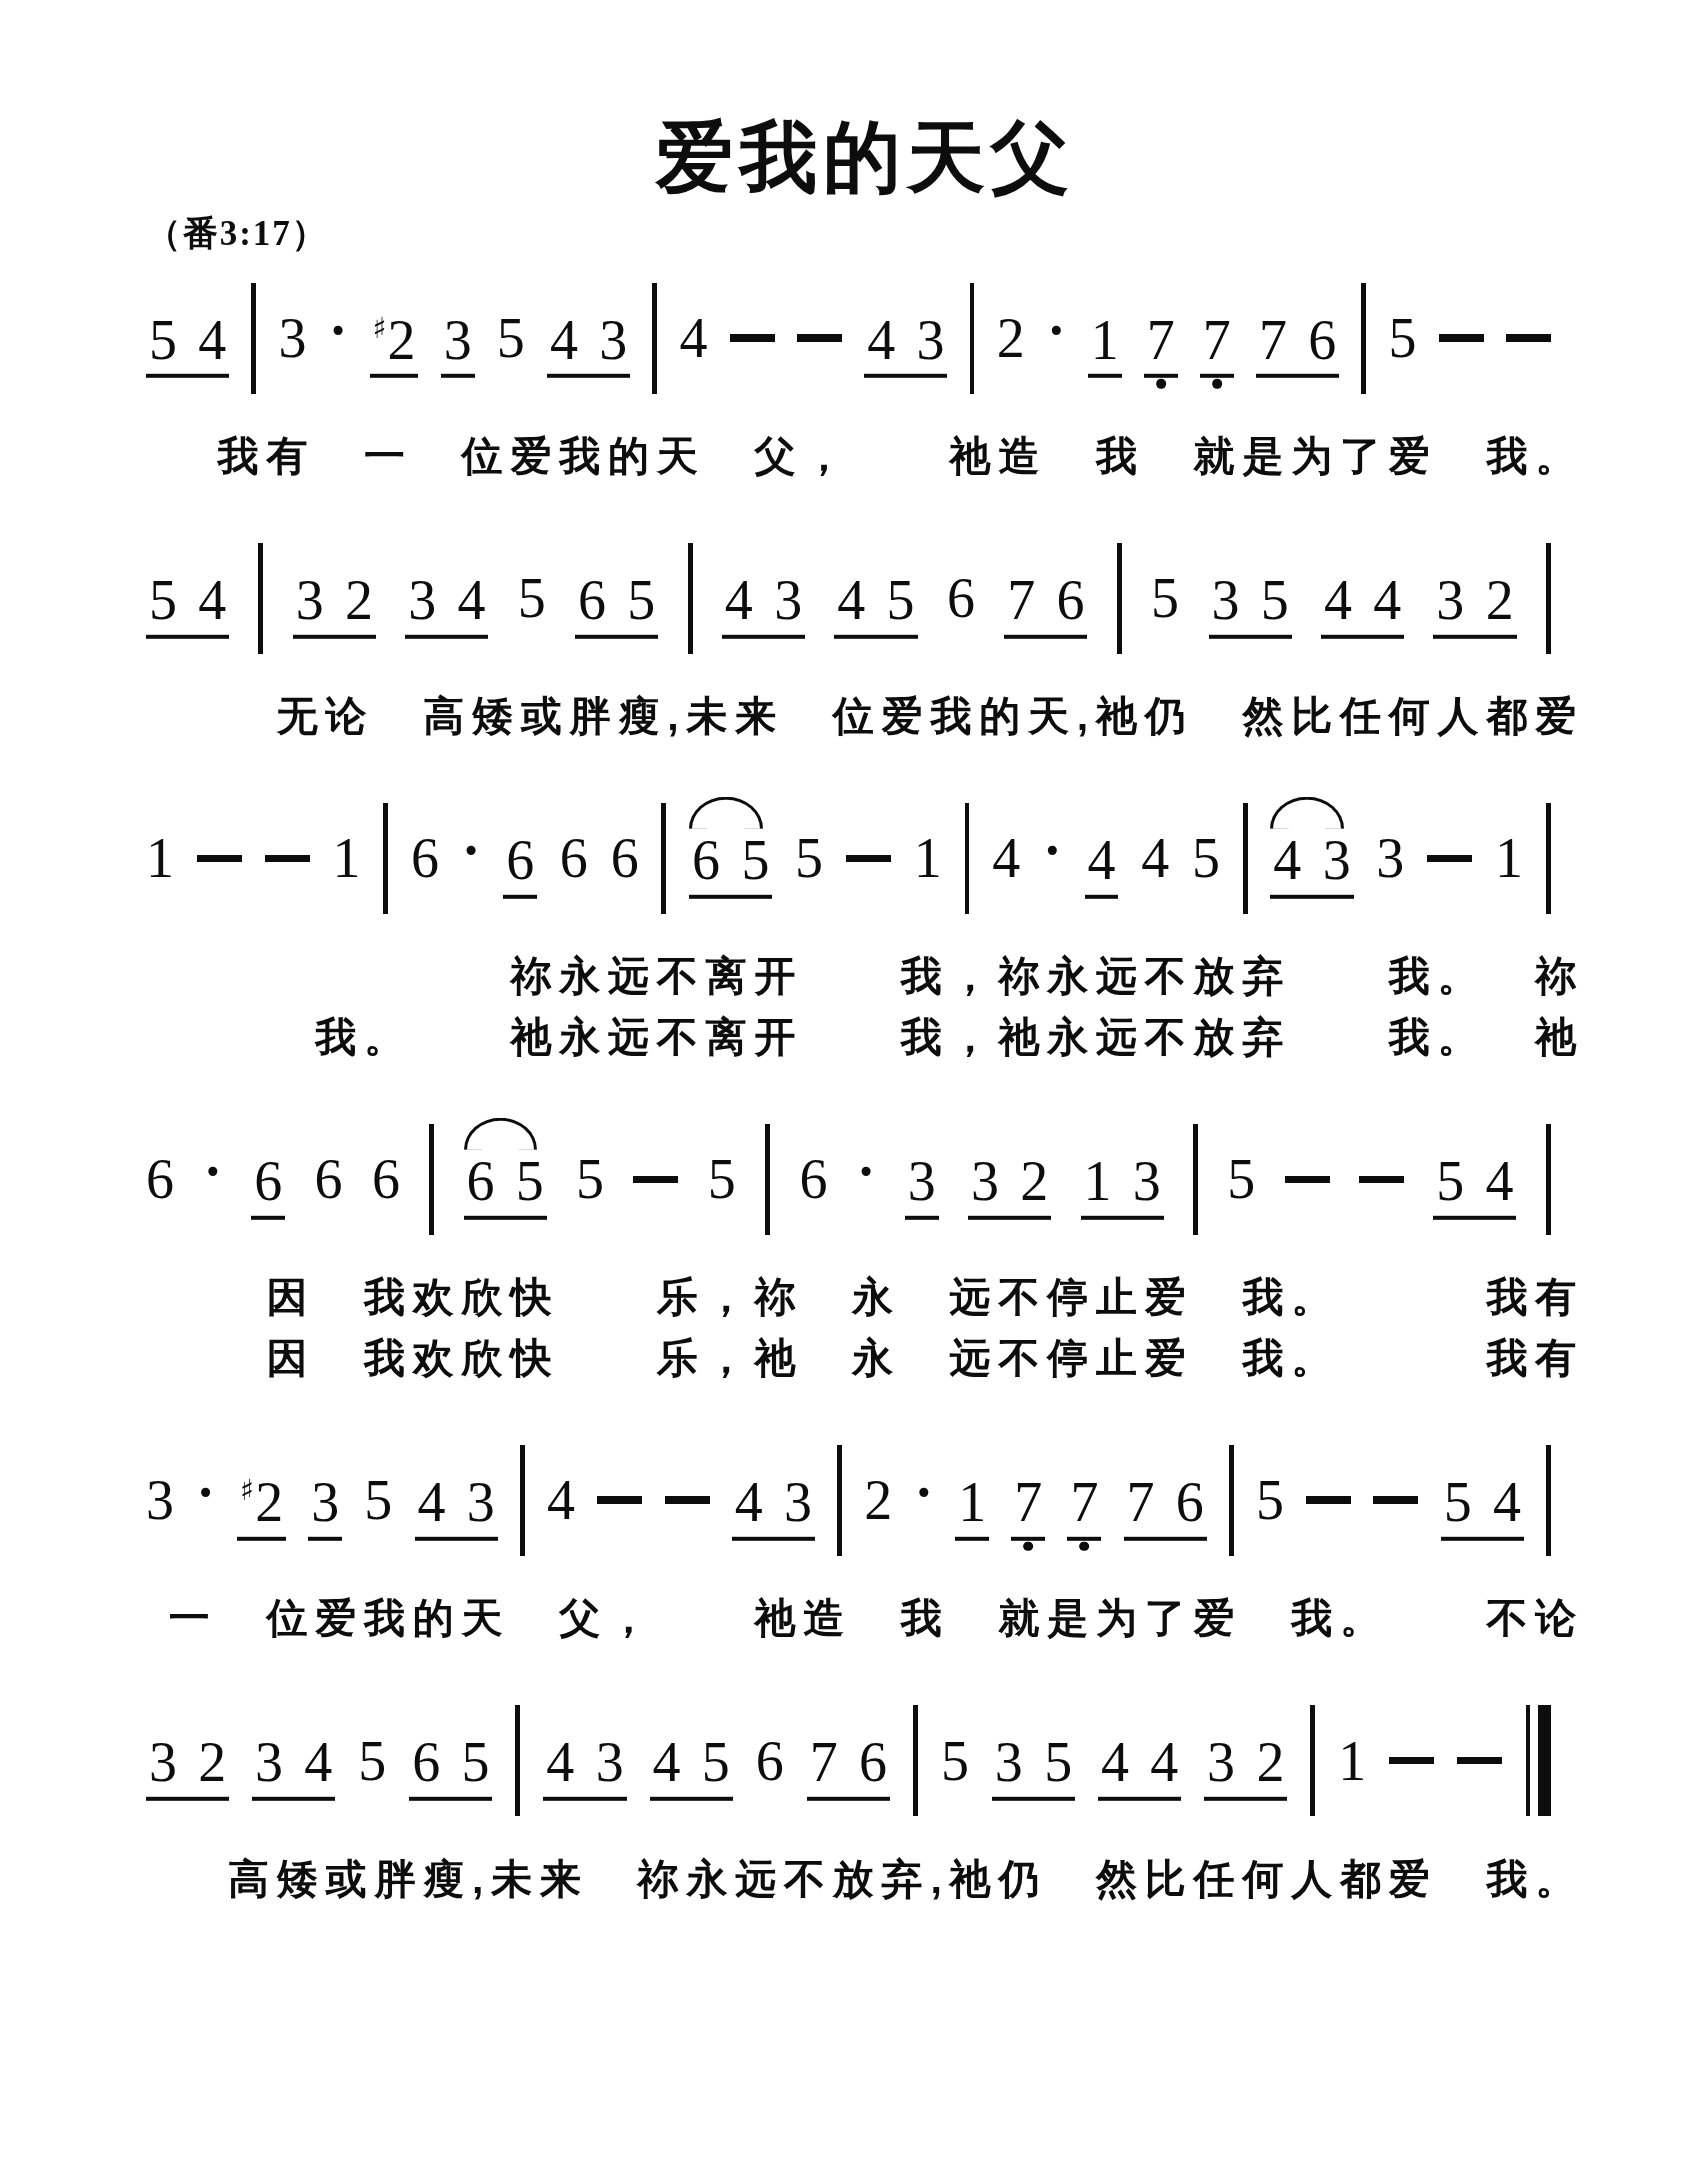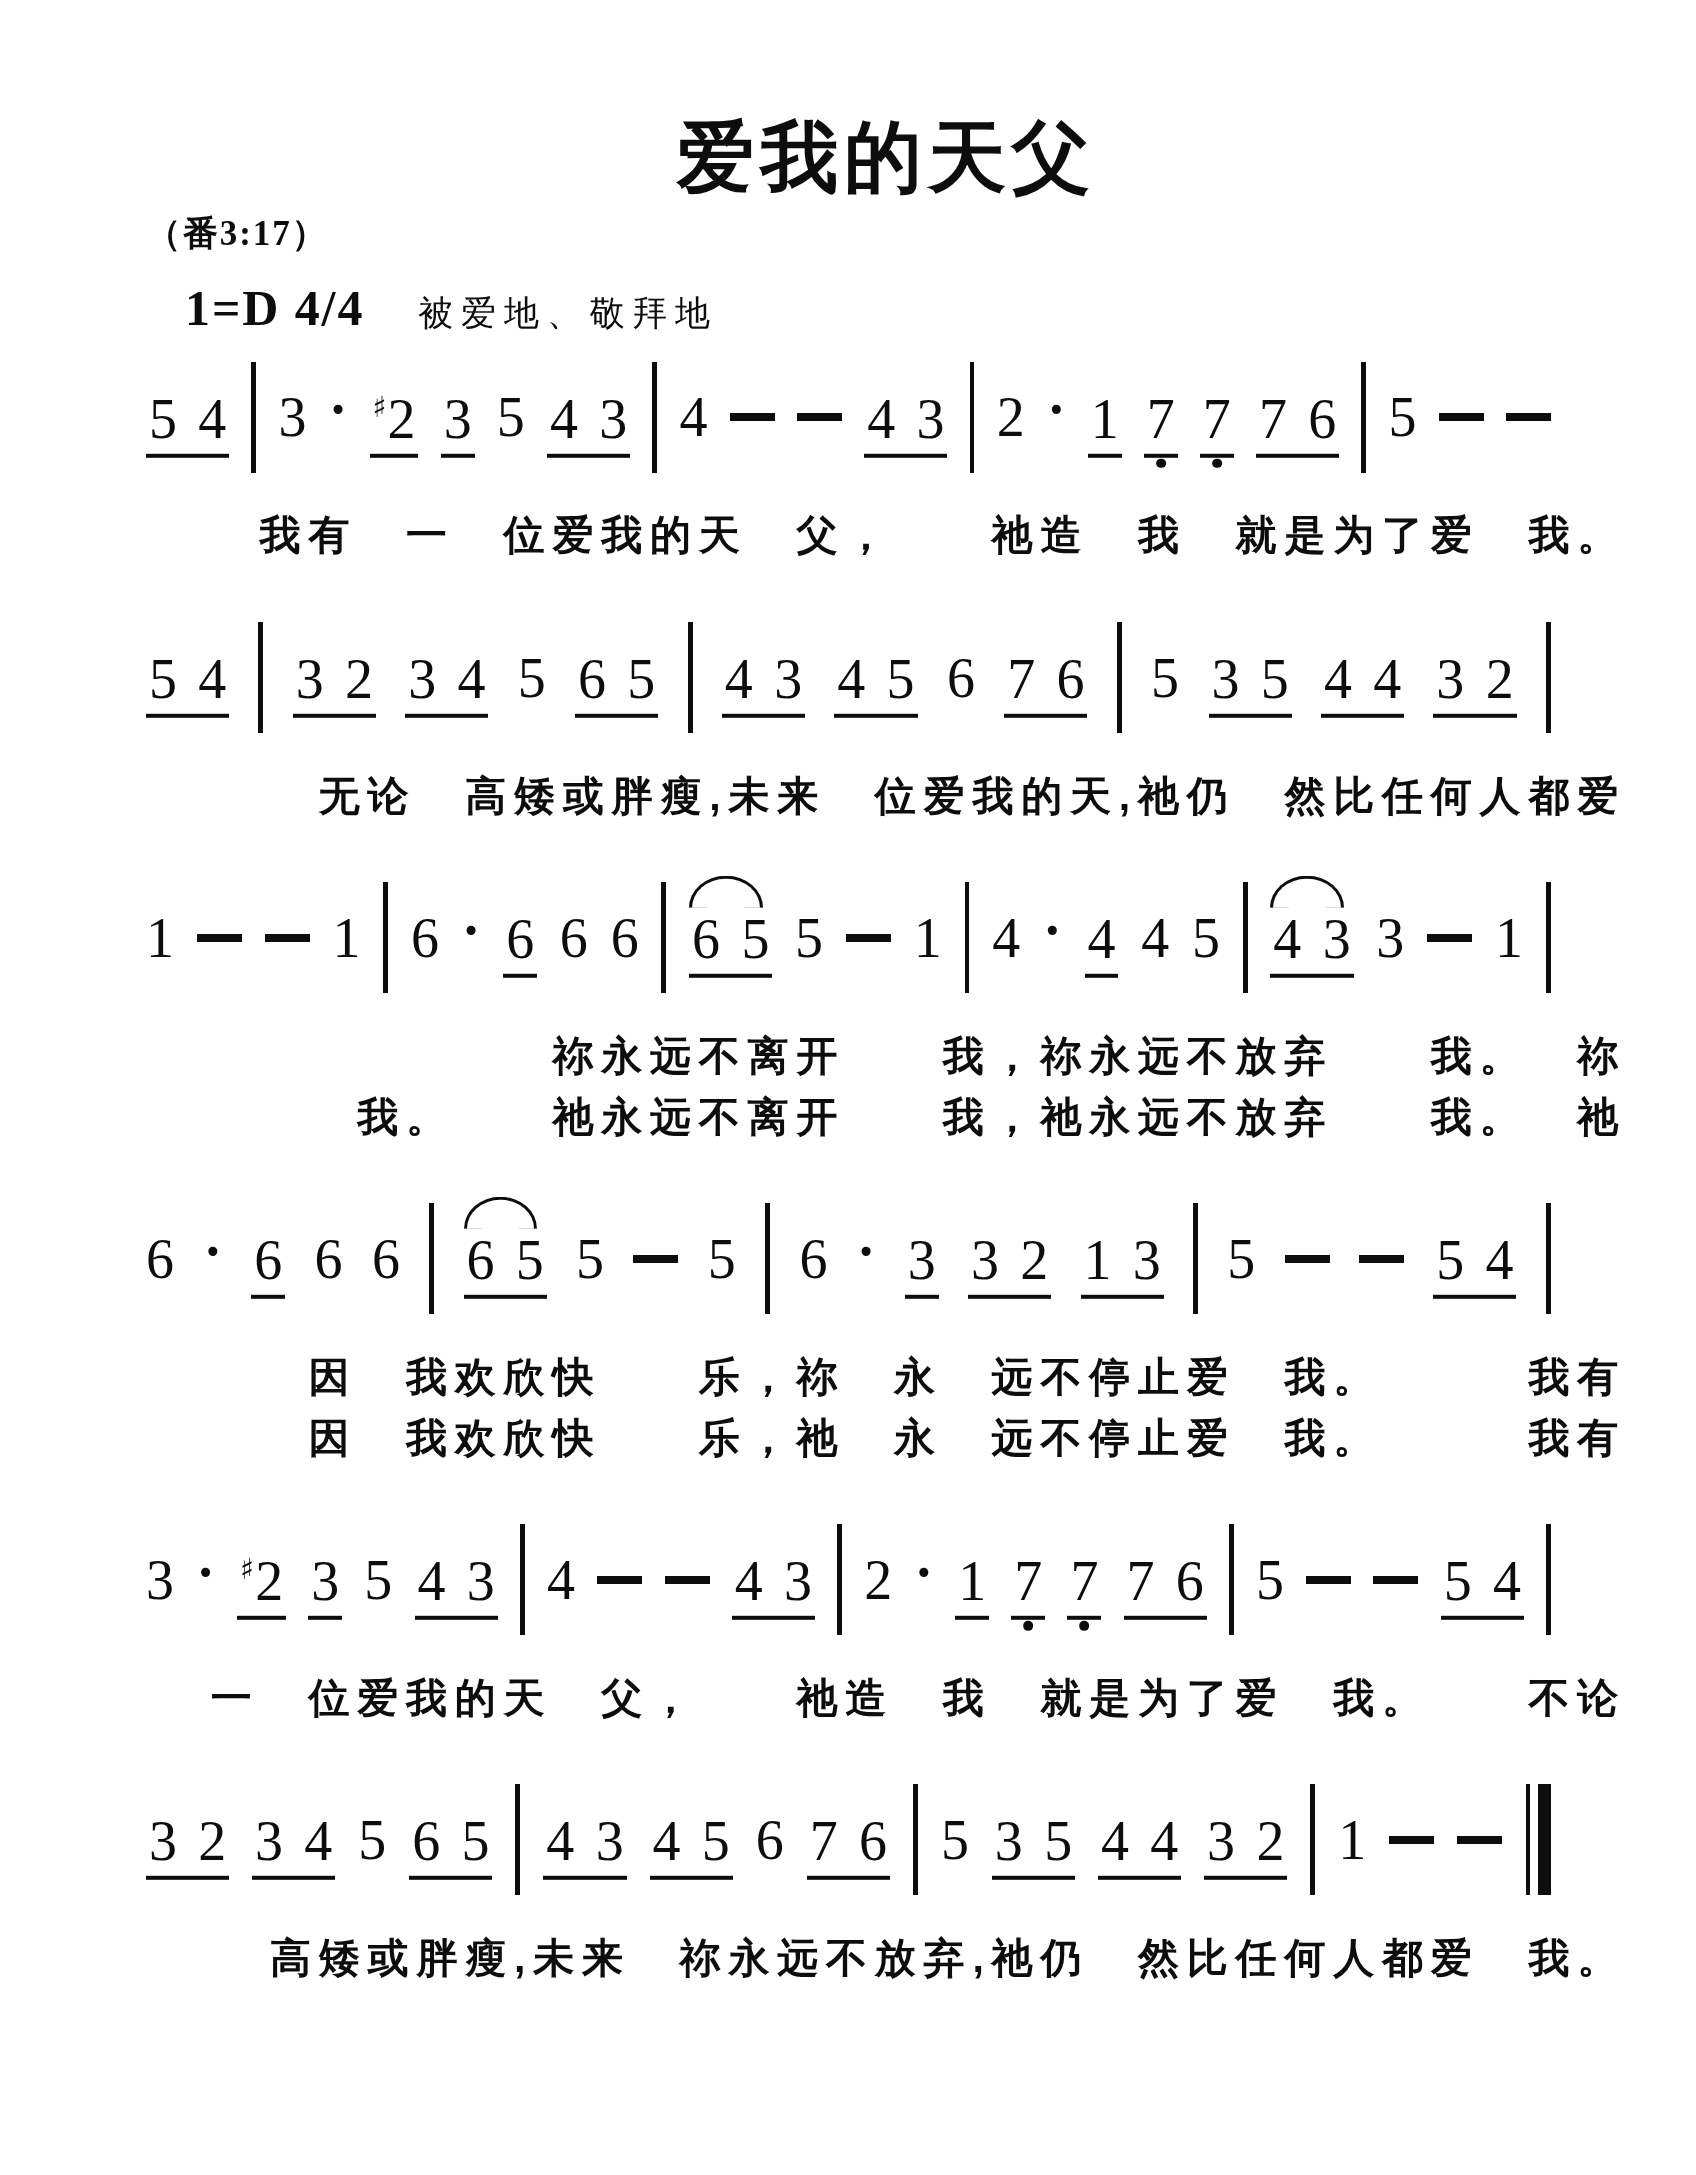--- a/index.html
+++ b/index.html
@@ -1,18 +1,18 @@
 <!DOCTYPE html>
 <html><head>
 <meta charset="utf-8">
 <style>
   html,body{margin:0;padding:0;background:#e8e8e8;}
   .page{
     width:1696px;height:2176px;background:#ffffff;margin:0 auto;
-    box-sizing:border-box;padding:115px 70px 0 146px;
+    box-sizing:border-box;padding:115px 112px 0 146px;
     font-family:"Liberation Sans",sans-serif;color:#0d0d0d;overflow:hidden;
   }
   
   .title{
     text-align:center;font-size:78px;font-weight:bold;letter-spacing:5.8px;
     font-family:"Liberation Sans",sans-serif;line-height:1.1;
   }
   .subtitle{
     font-size:35px;font-weight:600;letter-spacing:1.9px;margin-top:9.7px;
     font-family:"Liberation Serif",serif;
@@ -70,24 +70,20 @@
     letter-spacing:7.8px;white-space:pre;margin-top:27px;color:#0d0d0d;line-height:1.2;text-align:right;
   }
   .lyric-row + .lyric-row{margin-top:11.6px;}
 </style>
 </head>
 <body>
 
 <div class="page">
   <div class="title">爱我的天父</div>
   <div class="subtitle">（番3:17）</div>
-  <div class="keyline">
-    <span class="keysig">1=D 4/4</span>
-    <span class="expression">被爱地、敬拜地</span>
-  </div>
   <div class="score">
       <div class="music-line">
         <span class="beam">
           <span class="note">
             <span class="num">5</span>
           </span>
           <span class="note">
             <span class="num">4</span>
           </span>
         </span>

